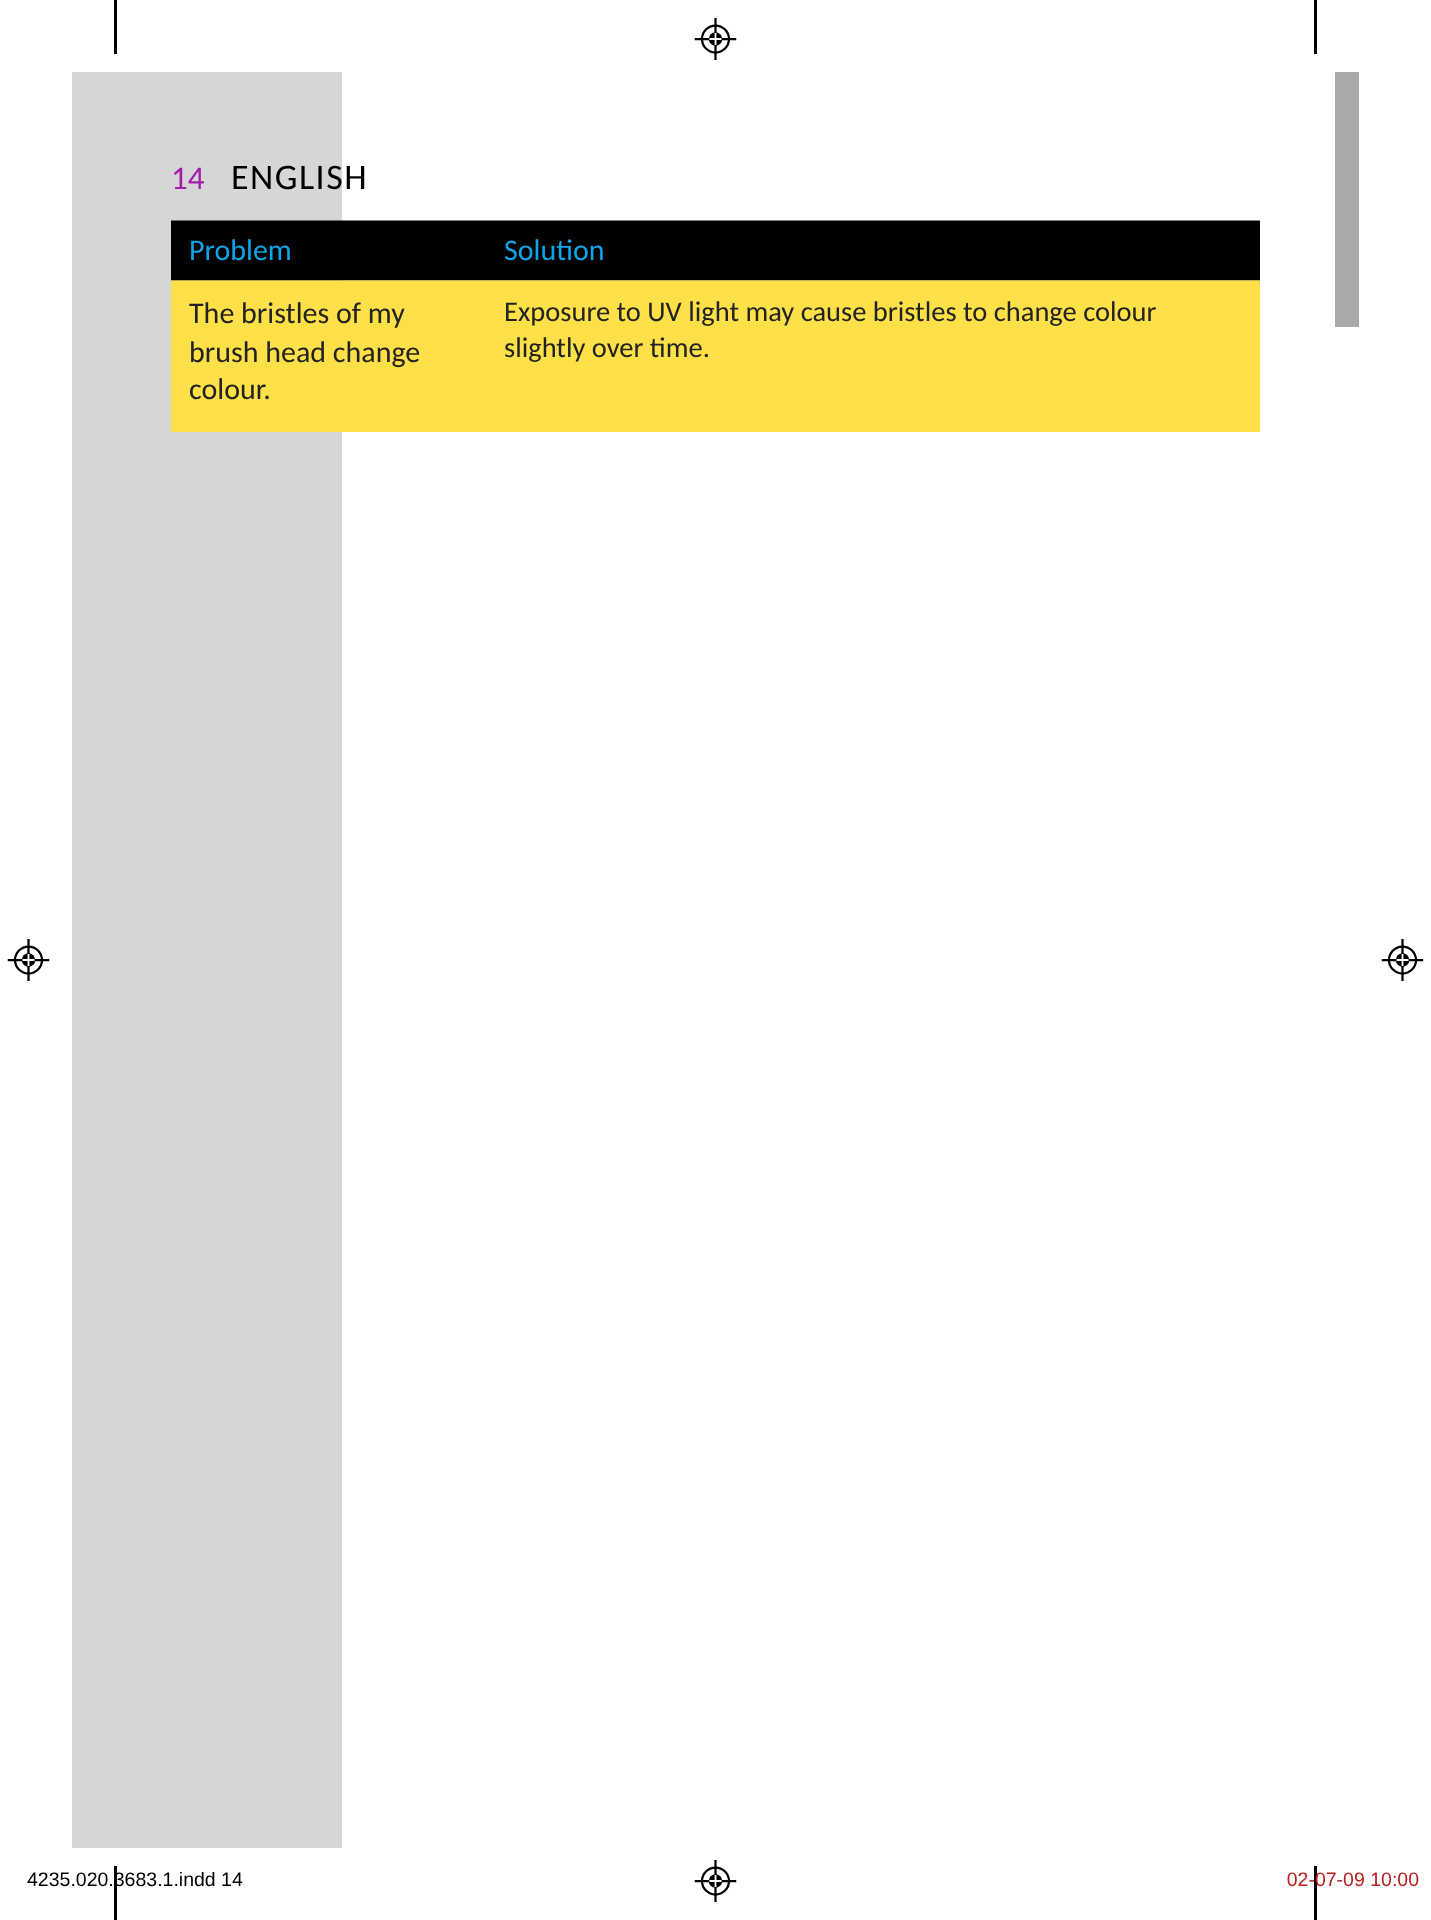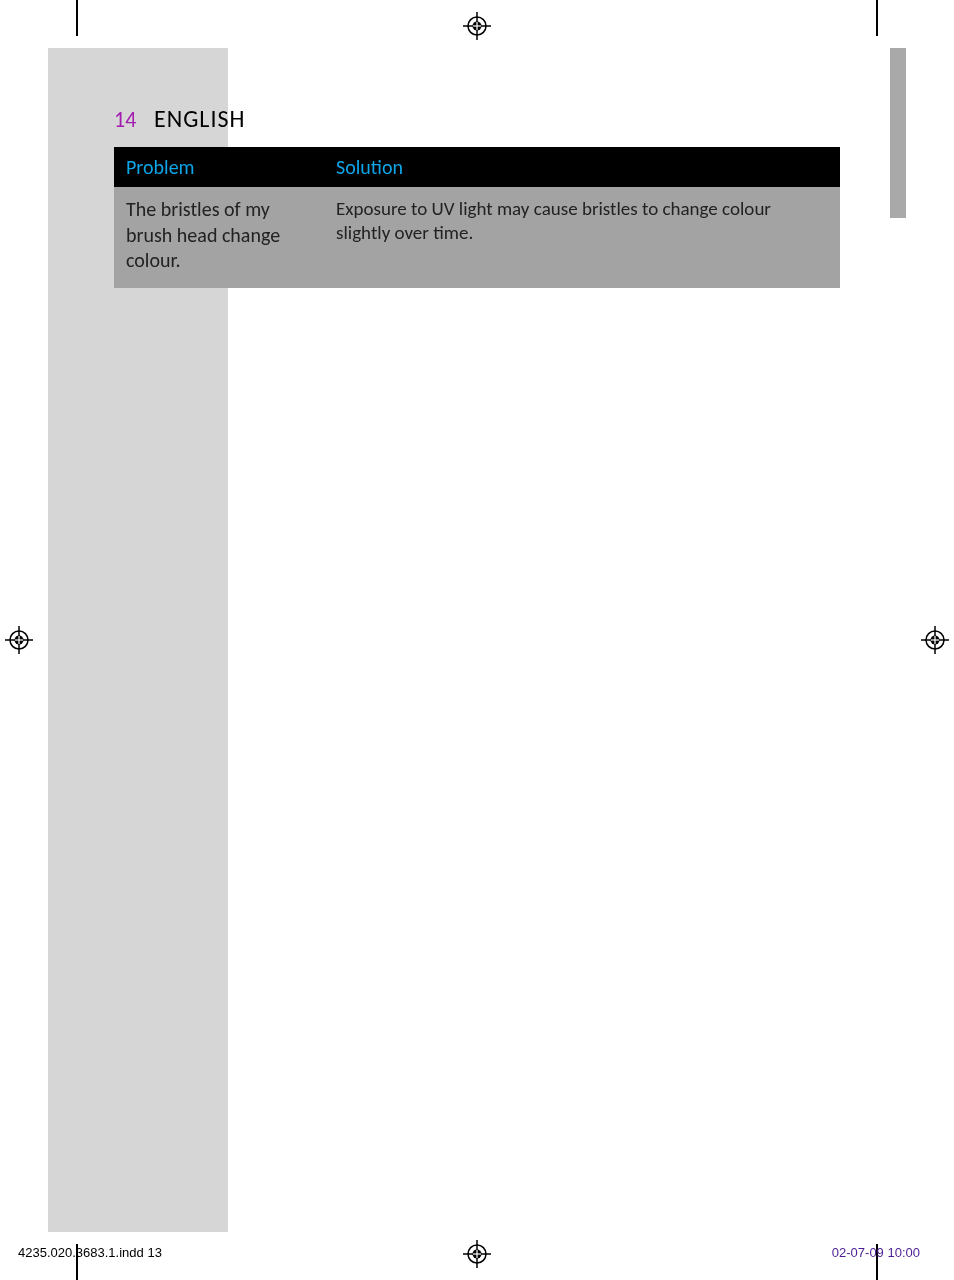--- a/index.html
+++ b/index.html
@@ -143,21 +143,21 @@
     font-weight: 400;
   }
   .table-header .col-solution {
     flex: 1;
     padding: 8px 12px;
     font-size: 20px;
     font-weight: 400;
   }
   .table-row {
     display: flex;
-    background: #a3a3a3;
+    background: #fde047;
   }
   .table-row .col-problem {
     width: 210px;
     padding: 10px 12px 14px 12px;
     font-size: 20px;
     font-weight: 300;
     color: #222;
     line-height: 1.28;
   }
   .table-row .col-solution {
@@ -173,23 +173,23 @@
     position: absolute;
     bottom: 20px;
     left: 18px;
     font-size: 13px;
     color: #000;
     font-family: Arial, sans-serif;
   }
   .footer-right {
     position: absolute;
     bottom: 20px;
-    right: 34px;
+    right: 8px;
     font-size: 13px;
-    color: #4c1d95;
+    color: #b91c1c;
     font-family: Arial, sans-serif;
   }
 </style>
 </head>
 <body>
 
 <div class="crop-mark-top"></div>
 <div class="crop-mark-top-right-v"></div>
 <div class="crop-mark-bottom-left-v"></div>
 <div class="crop-mark-bottom-right-v"></div>
@@ -253,14 +253,14 @@
       </div>
       <div class="table-row">
         <div class="col-problem">The bristles of my brush head change colour.</div>
         <div class="col-solution">Exposure to UV light may cause bristles to change colour slightly over time.</div>
       </div>
     </div>
 
   </div>
 </div>
 
-<div class="footer-left">4235.020.3683.1.indd   13</div>
+<div class="footer-left">4235.020.3683.1.indd   14</div>
 <div class="footer-right">02-07-09   10:00</div>
 
 </body></html>

